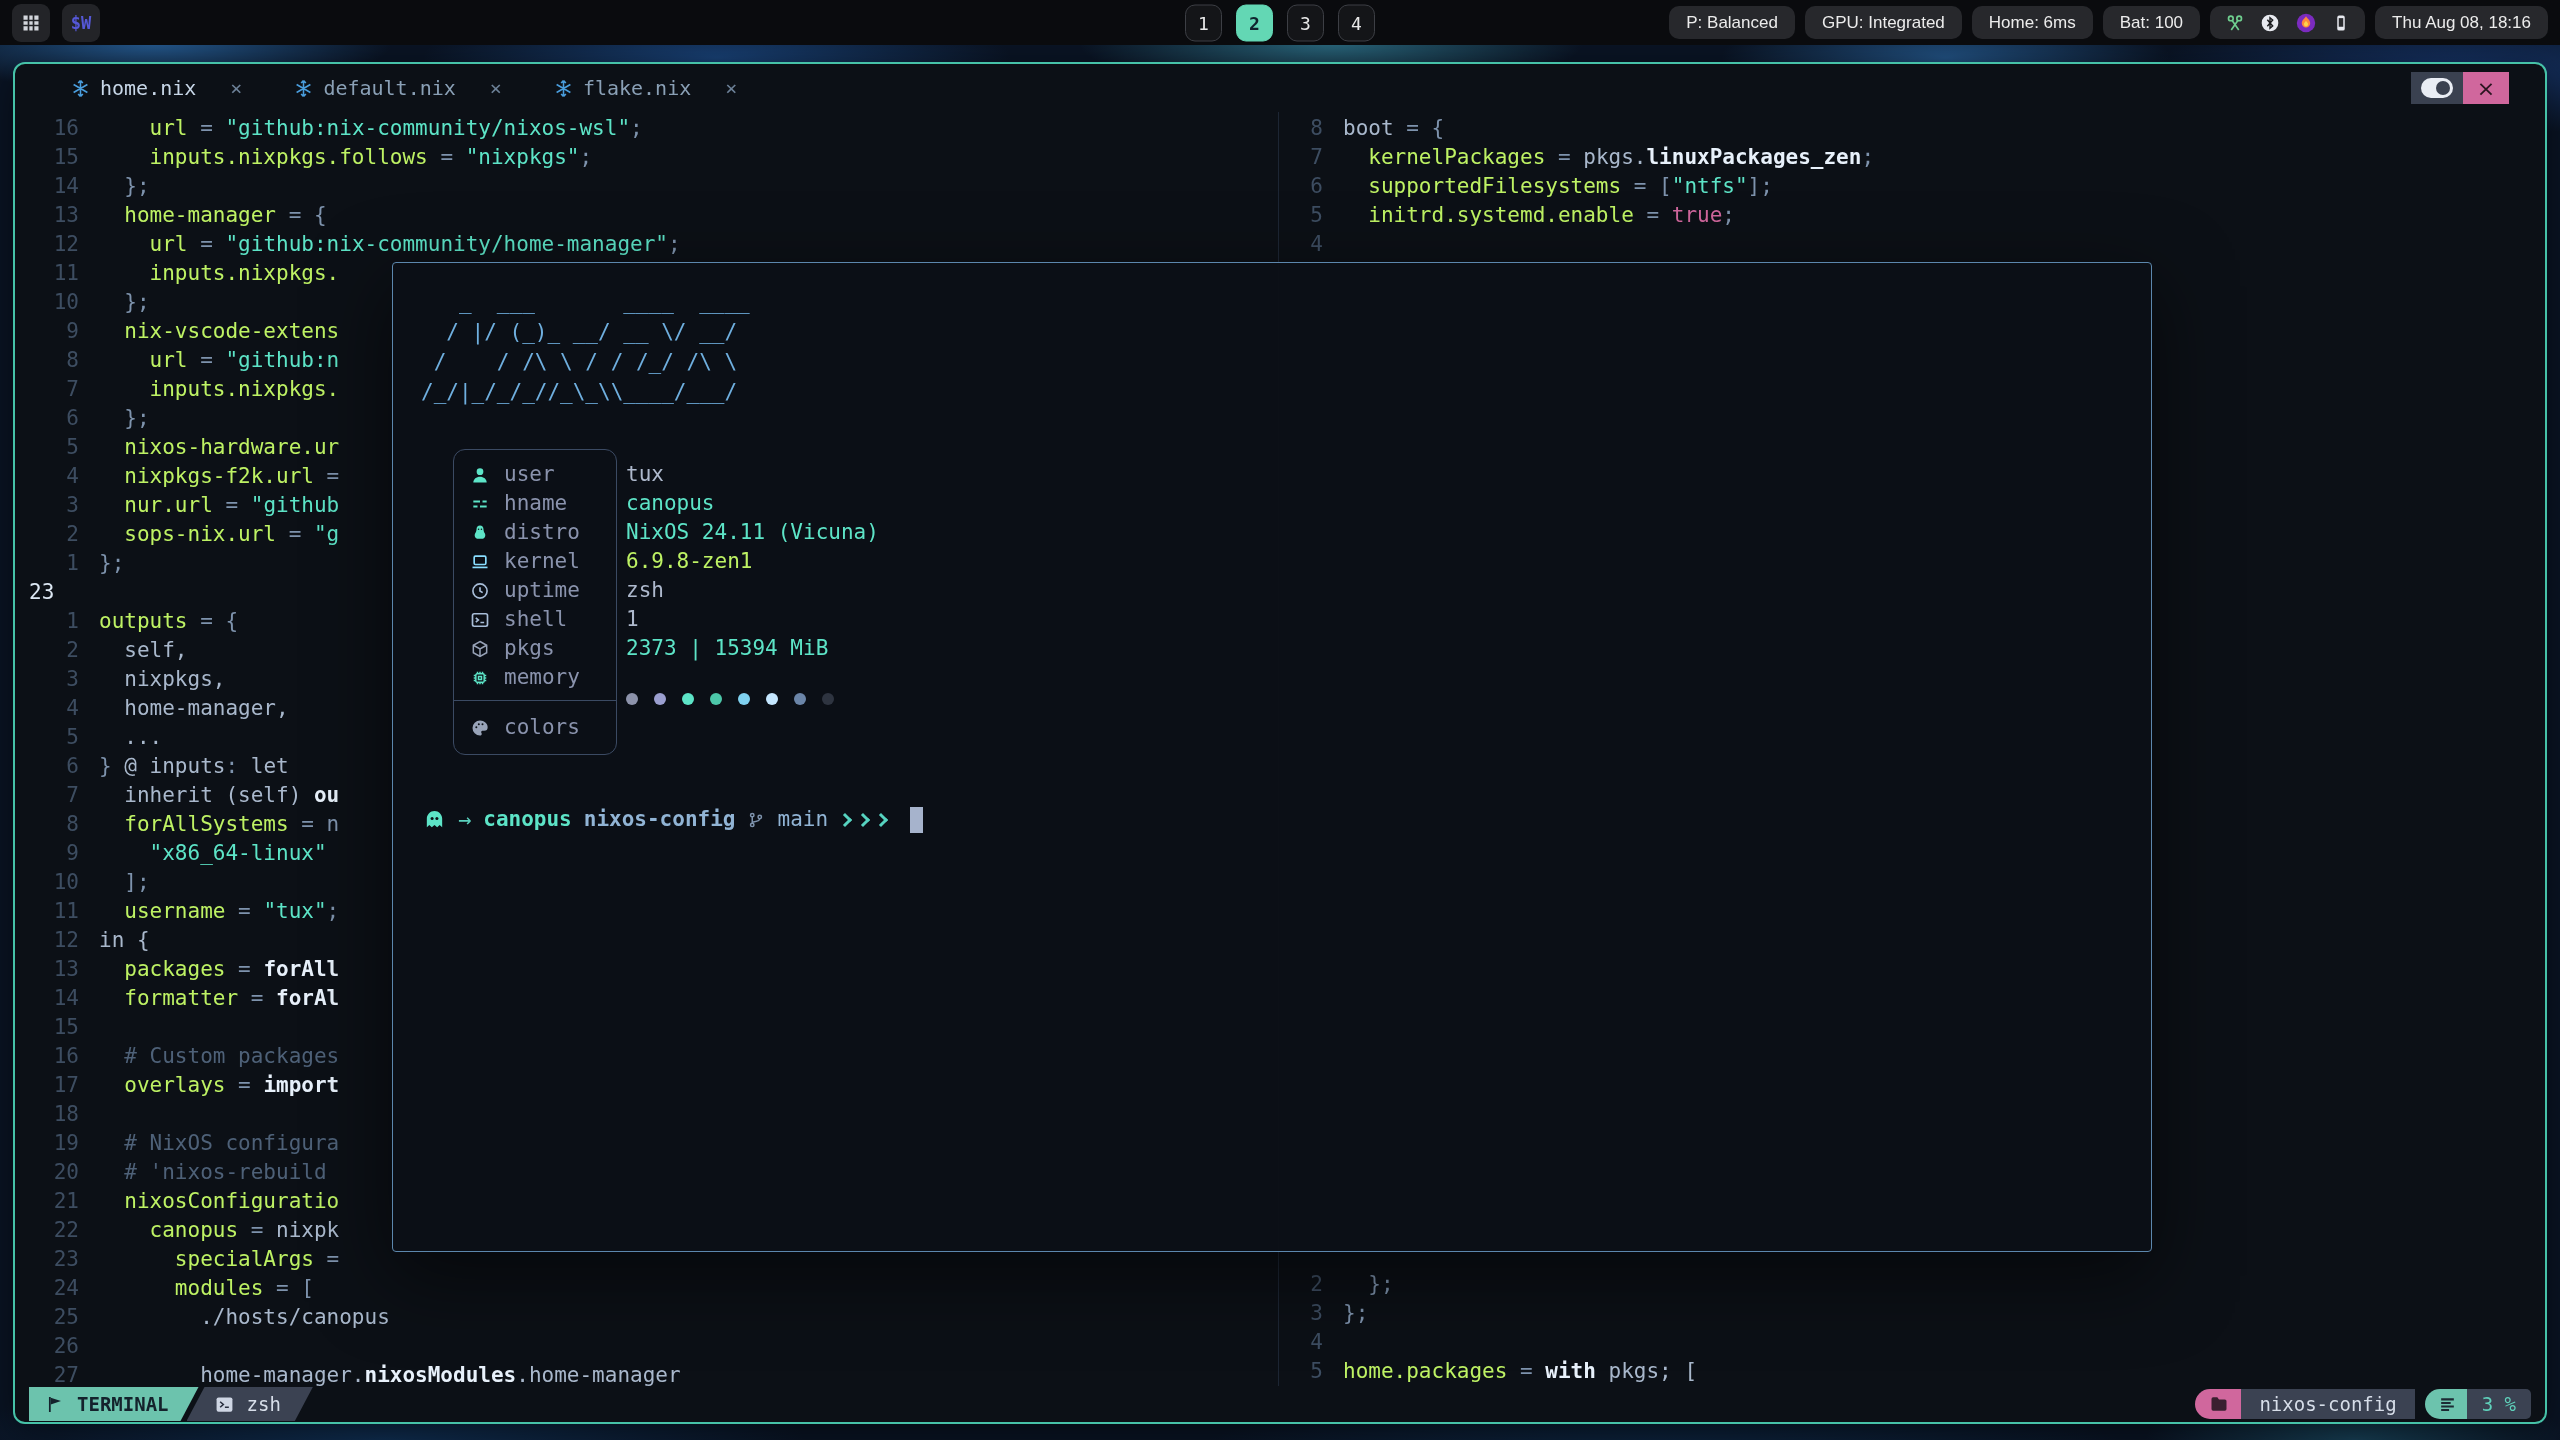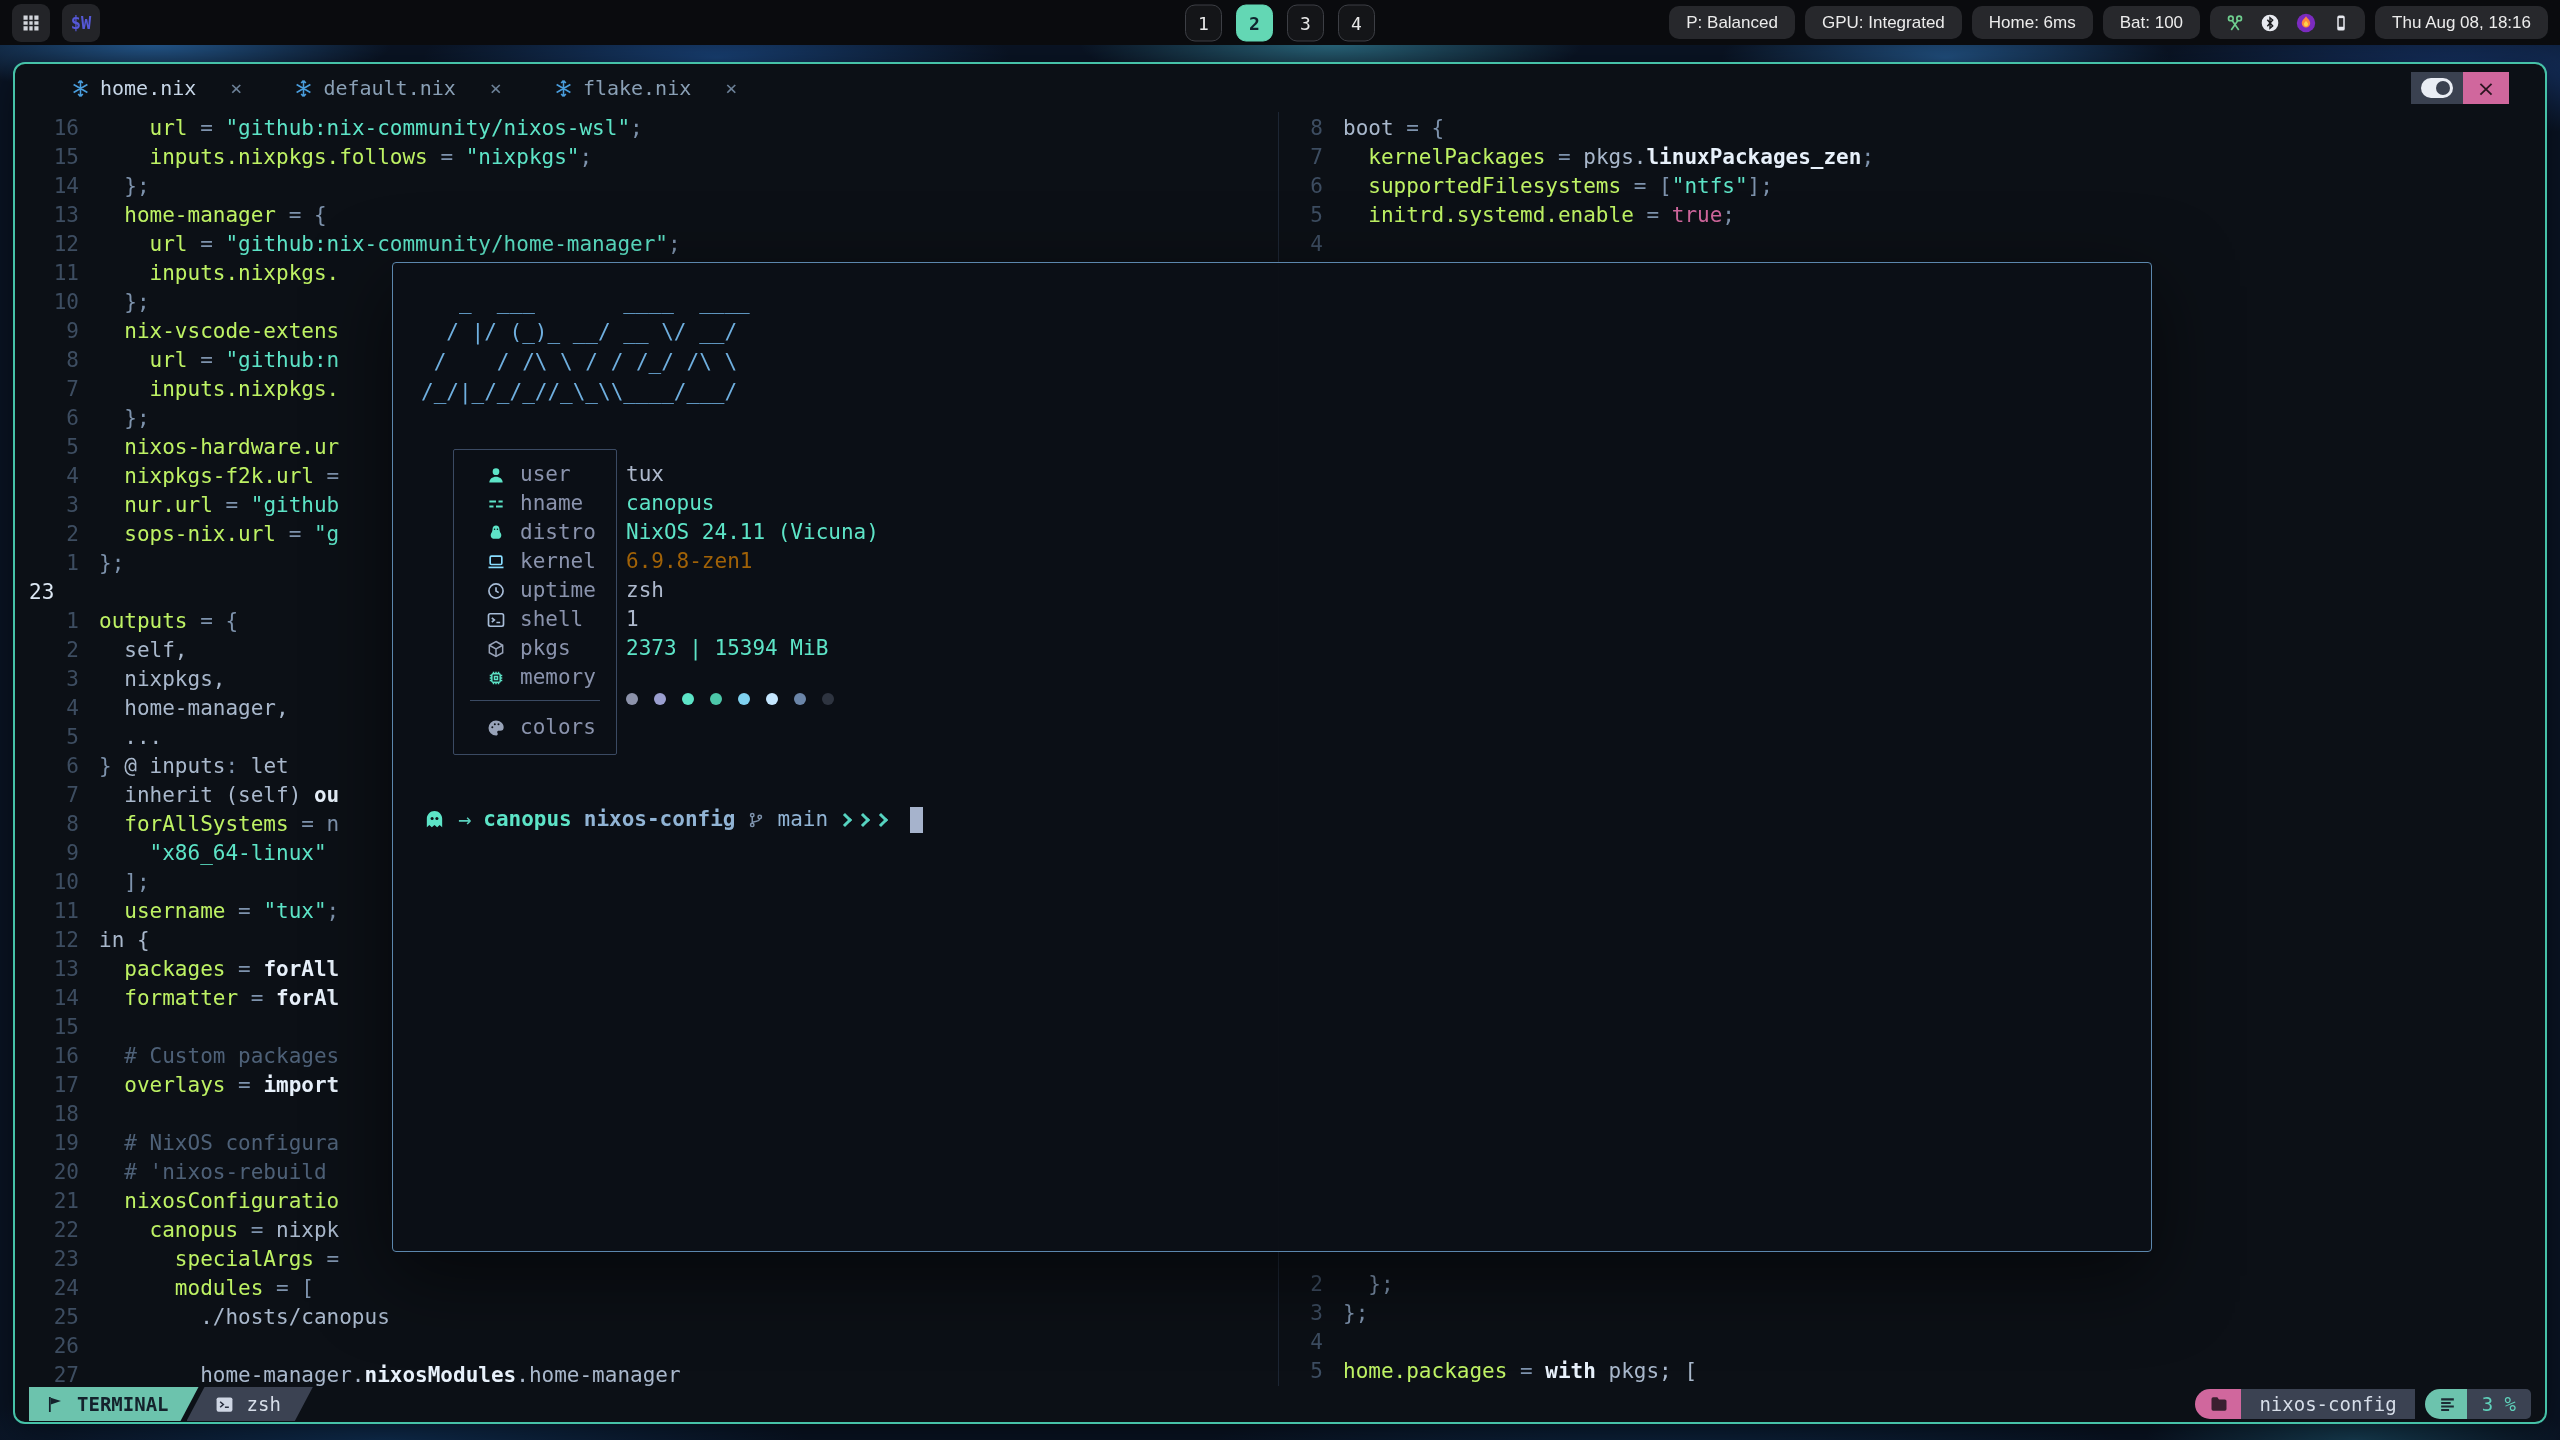--- a/index.html
+++ b/index.html
@@ -67,28 +67,28 @@
   .grp{display:flex;align-items:center;height:30px;}
   .seg.fold{height:30px;background:#d0679d;border-radius:15px 0 0 15px;padding:0 12px 0 14px;}
   .seg.dir{height:30px;background:#3b4252;color:#d7dee9;padding:0 18px;}
   .seg.lines{height:30px;background:#6cc3ad;border-radius:15px 0 0 15px;padding:0 10px 0 13px;}
   .seg.scroll{height:30px;background:#3b4252;color:#5fd0ba;padding:0 15px;border-radius:0 5px 5px 0;}
 
   
   .terminal{position:absolute;left:392px;top:262px;width:1760px;height:990px;background:rgba(11,16,23,.97);border:1px solid #5c87ad;border-radius:4px;z-index:10;box-shadow:0 24px 80px rgba(0,0,0,.55);font:21px/29px "DejaVu Sans Mono",monospace;}
   .art{position:absolute;left:28px;top:24px;margin:0;color:#6fafdf;font:21px/30px "DejaVu Sans Mono",monospace;white-space:pre;}
   .fetch{position:absolute;left:60px;top:186px;}
-  .fbox{width:164px;border:1px solid #3b4a63;border-radius:2px;padding:10px 16px 12px;}
+  .fbox{width:164px;border:1px solid #3b4a63;border-radius:12px;padding:10px 0 12px;}
   .frow{display:flex;align-items:center;height:29px;padding-left:16px;gap:14px;}
   .flabel{color:#8a93ad;}
   .fdiv{height:1px;background:#3b4a63;margin:8px 0 10px;}
   .frow.colors{margin-top:12px;}
   .fvals{position:absolute;left:173px;top:11px;width:900px;}
   .fval{height:29px;white-space:pre;}
-  .v-pl{color:#aeb9cd}.v-gr{color:#5de4c7}.v-cy{color:#a16207}.v-bl{color:#93b8dd}
+  .v-pl{color:#aeb9cd}.v-gr{color:#5de4c7}.v-cy{color:#bef264}.v-bl{color:#93b8dd}
   .fdiv-sp{height:19px;}
   .dots{height:29px;display:flex;align-items:center;gap:16px;margin-top:2px;}
   .dot{width:12px;height:12px;border-radius:50%;display:inline-block;}
   .prompt{position:absolute;left:30px;top:542px;display:flex;align-items:center;gap:12px;}
   .parrow{color:#5ad0bd;font-size:22px;}
   .phost{color:#5de4c7;font-weight:bold;}
   .pdir{color:#91b4d5;font-weight:bold;}
   .pbranch{color:#91b4d5;}
   .chevs{display:flex;align-items:center;margin-left:0;}
   .chev{width:10px;height:10px;border-style:solid;border-color:#56d3c0;border-width:3px 3px 0 0;transform:rotate(45deg);margin-right:8px;display:inline-block;}

